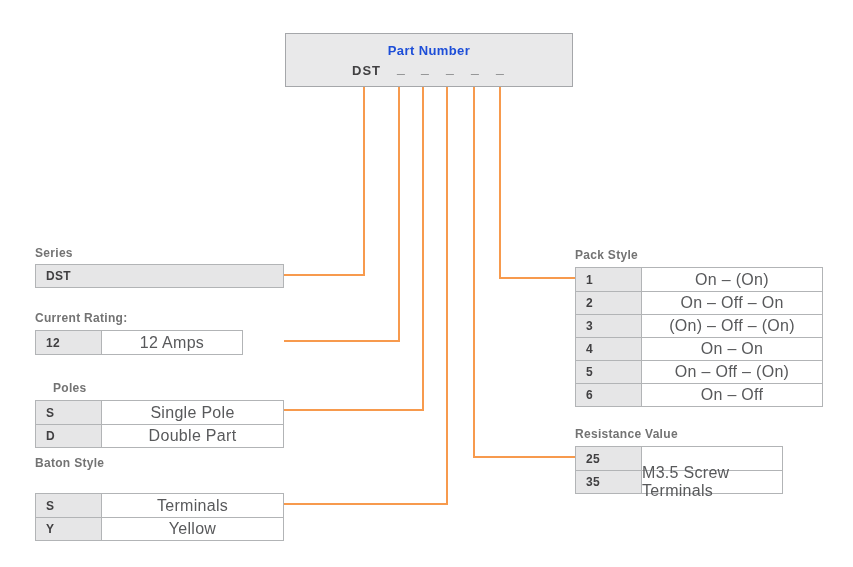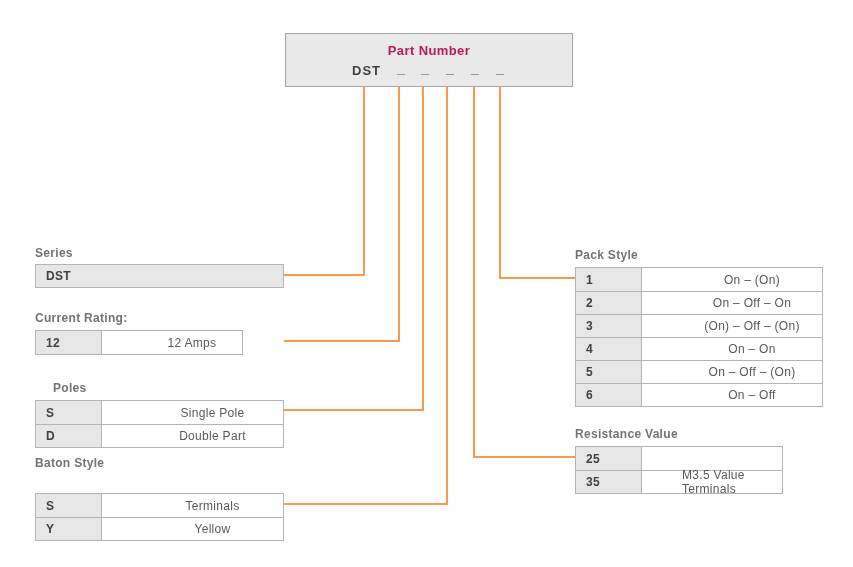--- a/index.html
+++ b/index.html
@@ -7,21 +7,21 @@
     position:relative;width:853px;height:567px;background:#ffffff;overflow:hidden;
     font-family:"Liberation Sans",sans-serif;
   }
   
   .pn-box{
     position:absolute;left:285px;top:33px;width:288px;height:54px;
     background:#e9e9ea;border:1px solid #a5a7aa;box-sizing:border-box;
   }
   .pn-title{
     position:absolute;top:9px;left:0;width:100%;text-align:center;
-    font-weight:bold;font-size:13px;color:#be185d;letter-spacing:.4px;
+    font-weight:bold;font-size:13px;color:#1d4ed8;letter-spacing:.4px;
   }
   .pn-prefix{
     position:absolute;left:66px;top:29px;
     font-weight:bold;font-size:13px;color:#414042;letter-spacing:1px;
   }
   .pn-blank{
     position:absolute;top:26px;width:14px;text-align:center;
     font-weight:bold;font-size:14px;color:#58595b;
   }
   .pn-blank.b0{left:108px}.pn-blank.b1{left:132px}.pn-blank.b2{left:157px}
@@ -64,21 +64,21 @@
   .row:first-child{border-top:none;}
   .tbl-series .row{height:22px;}
   .key{
     width:66px;flex:0 0 66px;background:#e6e6e7;border-right:1px solid #b2b4b6;
     box-sizing:border-box;font-weight:bold;font-size:12px;color:#414042;
     display:flex;align-items:center;padding-left:10px;letter-spacing:.3px;
   }
   .row.full .key{width:100%;flex:1 1 auto;border-right:none;}
   .val{
     flex:1;display:flex;align-items:center;justify-content:center;
-    font-size:12px;color:#58595b;letter-spacing:.3px;margin-left:40px;
+    font-size:16px;color:#58595b;letter-spacing:.3px;
   }
 </style>
 </head>
 <body>
 
 <div class="stage">
 
   <div class="pn-box">
     <div class="pn-title">Part Number</div>
     <div class="pn-prefix">DST</div>
@@ -164,17 +164,17 @@
       <div class="val">On – Off</div>
     </div>
   </div>
 
   <div class="tbl tbl-resist">
     <div class="row">
       <div class="key">25</div>
     </div>
     <div class="row">
       <div class="key">35</div>
-      <div class="val">M3.5 Value Terminals</div>
+      <div class="val">M3.5 Screw Terminals</div>
     </div>
   </div>
 
 </div>
 
 </body></html>

